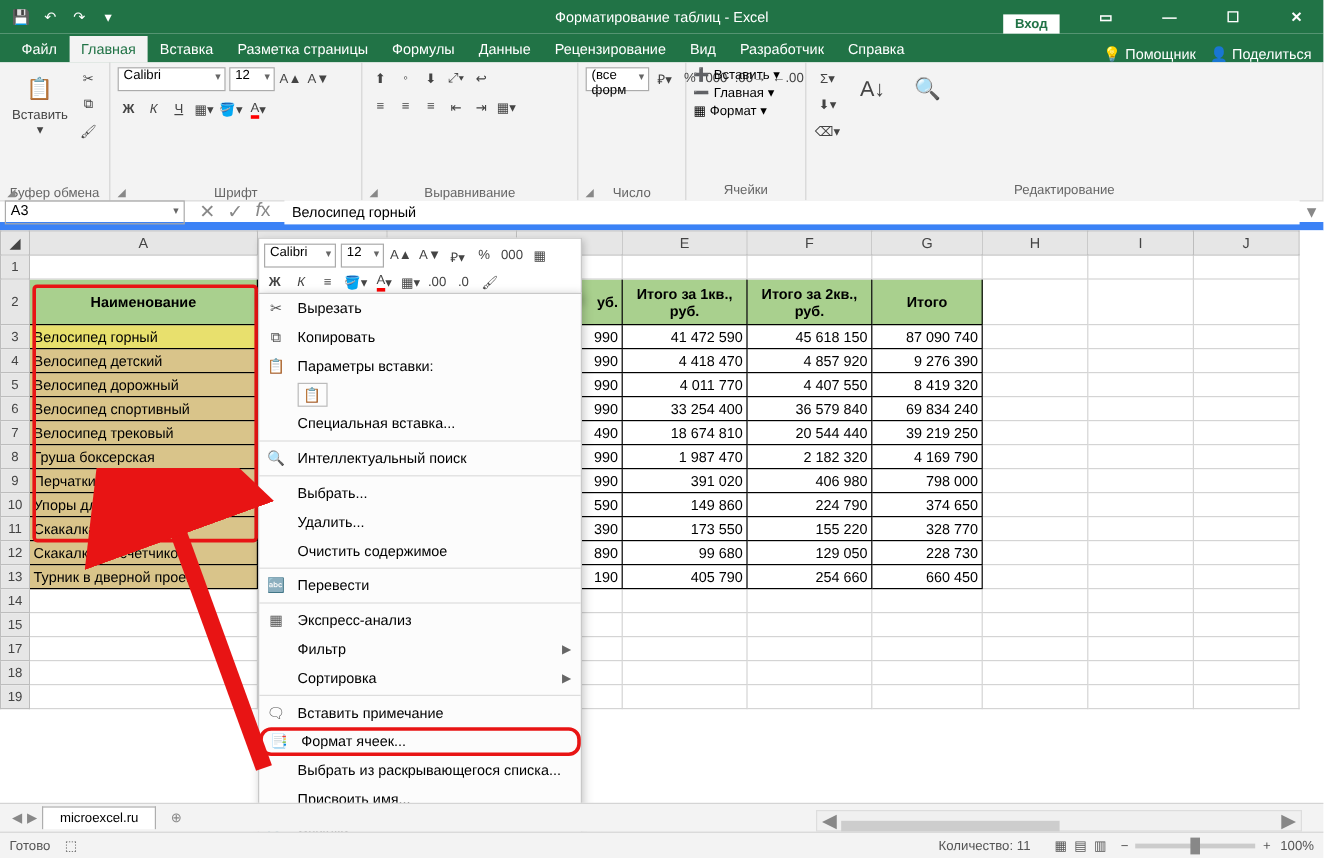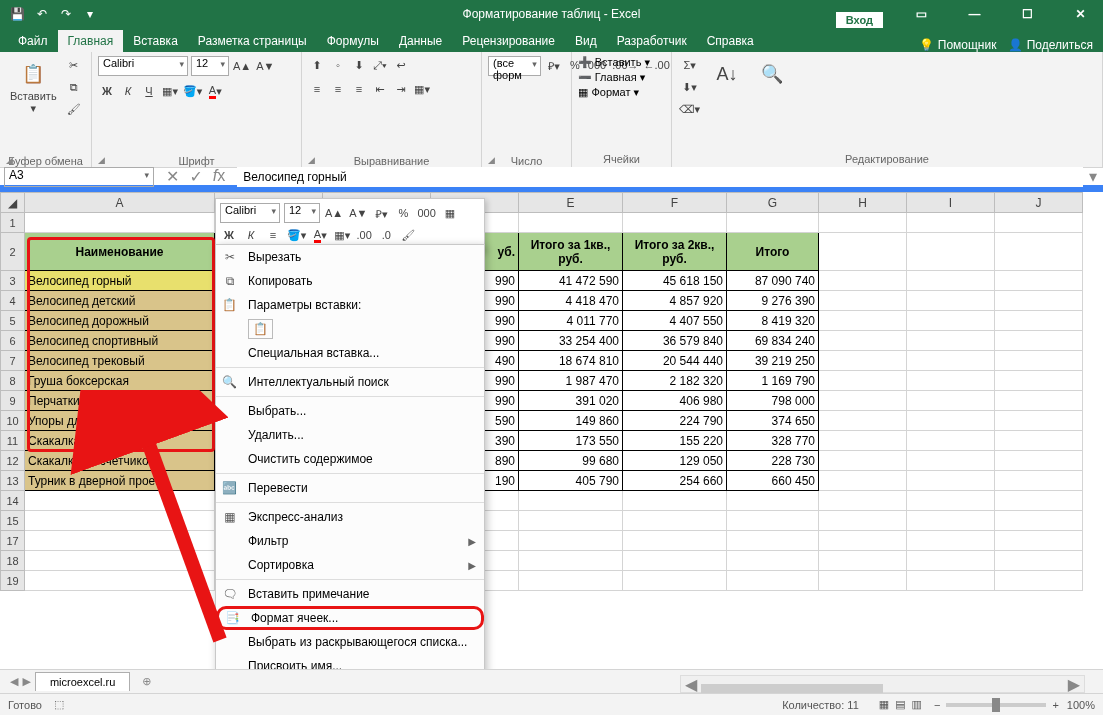--- a/index.html
+++ b/index.html
@@ -336,21 +336,21 @@
           <td></td>
         </tr>
         <tr>
           <th class="row-hdr">8</th>
           <td class="data-A">Груша боксерская</td>
           <td></td>
           <td></td>
           <td class="data-right">990</td>
           <td class="data-right">1 987 470</td>
           <td class="data-right">2 182 320</td>
-          <td class="data-right">1 169 790</td>
+          <td class="data-right">4 169 790</td>
           <td></td>
           <td></td>
           <td></td>
         </tr>
         <tr>
           <th class="row-hdr">9</th>
           <td class="data-A">Перчатки боксерские</td>
           <td></td>
           <td></td>
           <td class="data-right">990</td>

